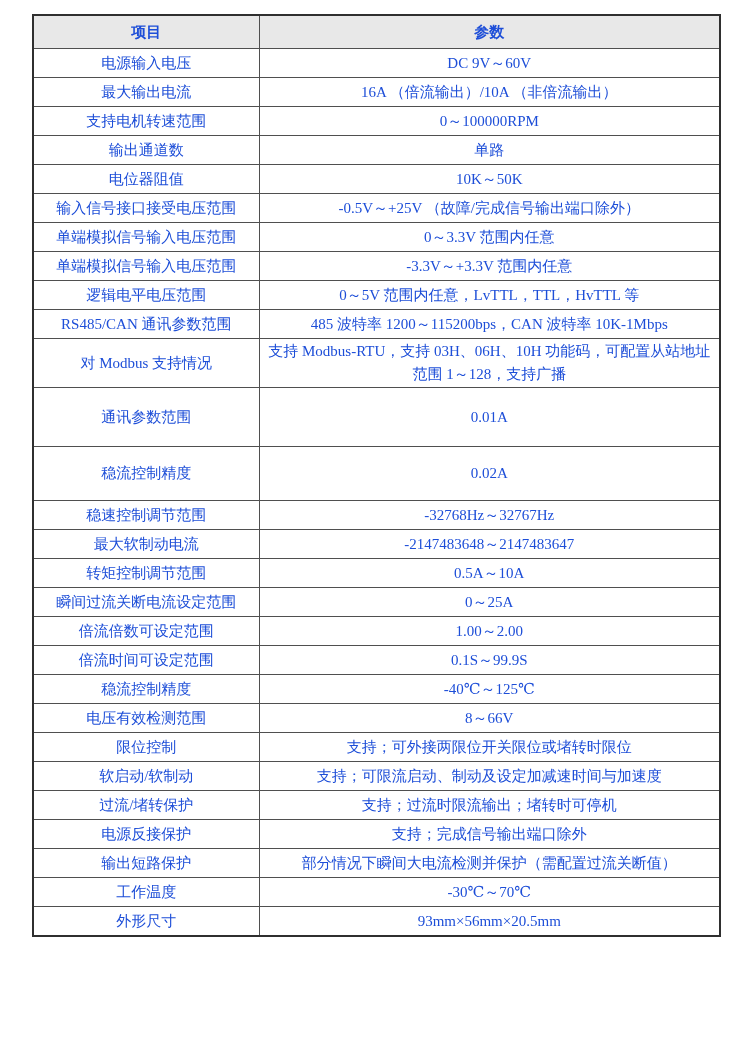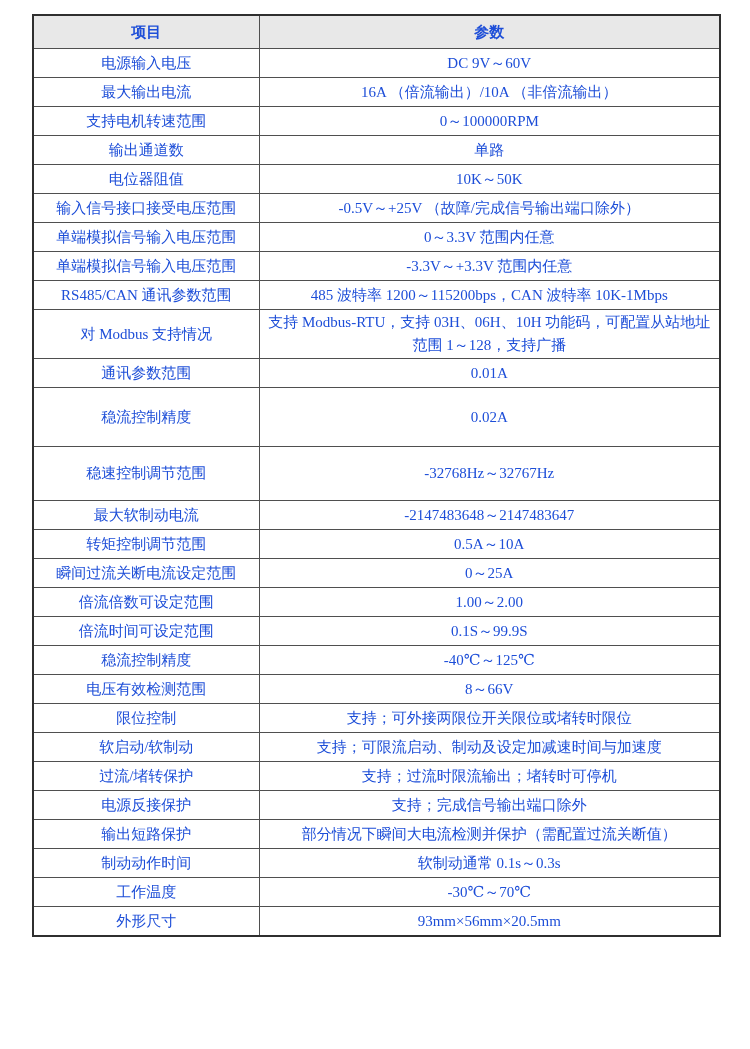--- a/index.html
+++ b/index.html
@@ -91,20 +91,24 @@
         </tr>
         <tr>
           <td>单端模拟信号输入电压范围</td>
           <td>0～3.3V 范围内任意</td>
         </tr>
         <tr>
           <td>单端模拟信号输入电压范围</td>
           <td>-3.3V～+3.3V 范围内任意</td>
         </tr>
         <tr>
+          <td>逻辑电平电压范围</td>
+          <td>0～5V 范围内任意，LvTTL，TTL，HvTTL 等</td>
+        </tr>
+        <tr>
           <td>RS485/CAN 通讯参数范围</td>
           <td>485 波特率 1200～115200bps，CAN 波特率 10K-1Mbps</td>
         </tr>
         <tr>
           <td>对 Modbus 支持情况</td>
           <td>支持 Modbus-RTU，支持 03H、06H、10H 功能码，可配置从站地址范围 1～128，支持广播</td>
         </tr>
         <tr>
           <td>通讯参数范围</td>
           <td>0.01A</td>
@@ -159,24 +163,20 @@
         </tr>
         <tr>
           <td>电源反接保护</td>
           <td>支持；完成信号输出端口除外</td>
         </tr>
         <tr>
           <td>输出短路保护</td>
           <td>部分情况下瞬间大电流检测并保护（需配置过流关断值）</td>
         </tr>
         <tr>
-          <td>制动动作时间</td>
-          <td>软制动通常 0.1s～0.3s</td>
-        </tr>
-        <tr>
           <td>工作温度</td>
           <td>-30℃～70℃</td>
         </tr>
         <tr>
           <td>外形尺寸</td>
           <td>93mm×56mm×20.5mm</td>
         </tr>
       </tbody>
   </table>
 </div>

